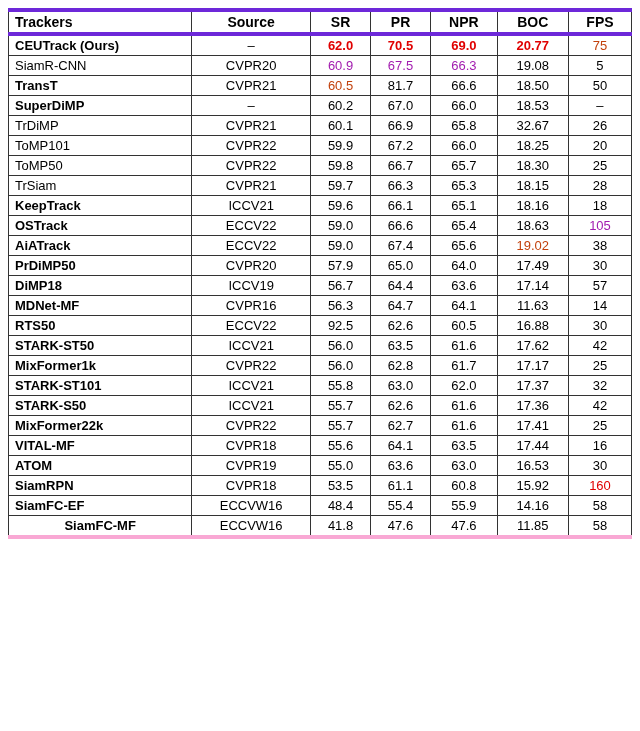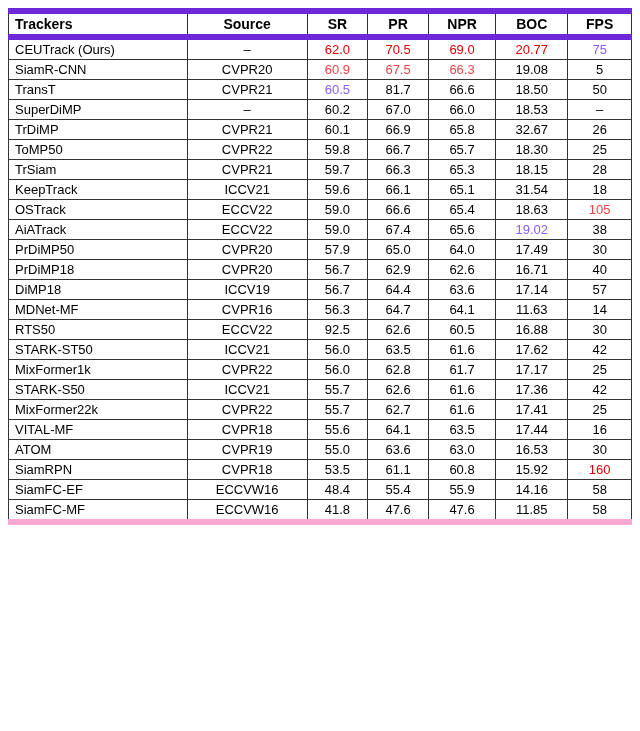--- a/index.html
+++ b/index.html
@@ -26,32 +26,33 @@
       background: #fff;
       font-weight: bold;
     }
     td:first-child, th:first-child {
       text-align: left;
     }
     .header-row th {
       font-size: 14px;
     }
     .red { color: #e00000; }
-    .blue { color: #ef4444; }
-    .green { color: #8b5cf6; }
-    .bold { font-weight: normal; }
+    .blue { color: #a21caf; }
+    .green { color: #c2410c; }
+    .bold { font-weight: bold; }
     tr:first-child td, tr:first-child th {
-      border-top: 6px solid #6d28d9;
+      border-top: 4px solid #6d28d9;
       margin-top: 12px;
     }
     .top-border td, .top-border th {
       border-top: 2px solid #333;
     }
     .last-row td {
-      border-bottom: 6px solid #f9a8d4;
+      border-bottom: 4px solid #f9a8d4;
+      text-align: center;
     }
   </style>
 </head>
 <body>
 
 <table>
   <thead>
     <tr class="header-row top-border">
       <th>Trackers</th>
       <th>Source</th>
@@ -102,20 +103,29 @@
       <tr>
         <td>TrDiMP</td>
         <td>CVPR21</td>
         <td>60.1</td>
         <td>66.9</td>
         <td>65.8</td>
         <td>32.67</td>
         <td>26</td>
       </tr>
       <tr>
+        <td>ToMP101</td>
+        <td>CVPR22</td>
+        <td>59.9</td>
+        <td>67.2</td>
+        <td>66.0</td>
+        <td>18.25</td>
+        <td>20</td>
+      </tr>
+      <tr>
         <td>ToMP50</td>
         <td>CVPR22</td>
         <td>59.8</td>
         <td>66.7</td>
         <td>65.7</td>
         <td>18.30</td>
         <td>25</td>
       </tr>
       <tr>
         <td>TrSiam</td>
@@ -125,21 +135,21 @@
         <td>65.3</td>
         <td>18.15</td>
         <td>28</td>
       </tr>
       <tr>
         <td class="bold">KeepTrack</td>
         <td>ICCV21</td>
         <td>59.6</td>
         <td>66.1</td>
         <td>65.1</td>
-        <td>31.54</td>
+        <td>18.16</td>
         <td>18</td>
       </tr>
       <tr>
         <td class="bold">OSTrack</td>
         <td>ECCV22</td>
         <td>59.0</td>
         <td>66.6</td>
         <td>65.4</td>
         <td>18.63</td>
         <td class="blue">105</td>
@@ -156,29 +166,20 @@
       <tr>
         <td class="bold">PrDiMP50</td>
         <td>CVPR20</td>
         <td>57.9</td>
         <td>65.0</td>
         <td>64.0</td>
         <td>17.49</td>
         <td>30</td>
       </tr>
       <tr>
-        <td class="bold">PrDiMP18</td>
-        <td>CVPR20</td>
-        <td>56.7</td>
-        <td>62.9</td>
-        <td>62.6</td>
-        <td>16.71</td>
-        <td>40</td>
-      </tr>
-      <tr>
         <td class="bold">DiMP18</td>
         <td>ICCV19</td>
         <td>56.7</td>
         <td>64.4</td>
         <td>63.6</td>
         <td>17.14</td>
         <td>57</td>
       </tr>
       <tr>
         <td class="bold">MDNet-MF</td>
@@ -208,20 +209,29 @@
         <td>42</td>
       </tr>
       <tr>
         <td class="bold">MixFormer1k</td>
         <td>CVPR22</td>
         <td>56.0</td>
         <td>62.8</td>
         <td>61.7</td>
         <td>17.17</td>
         <td>25</td>
+      </tr>
+      <tr>
+        <td class="bold">STARK-ST101</td>
+        <td>ICCV21</td>
+        <td>55.8</td>
+        <td>63.0</td>
+        <td>62.0</td>
+        <td>17.37</td>
+        <td>32</td>
       </tr>
       <tr>
         <td class="bold">STARK-S50</td>
         <td>ICCV21</td>
         <td>55.7</td>
         <td>62.6</td>
         <td>61.6</td>
         <td>17.36</td>
         <td>42</td>
       </tr>

